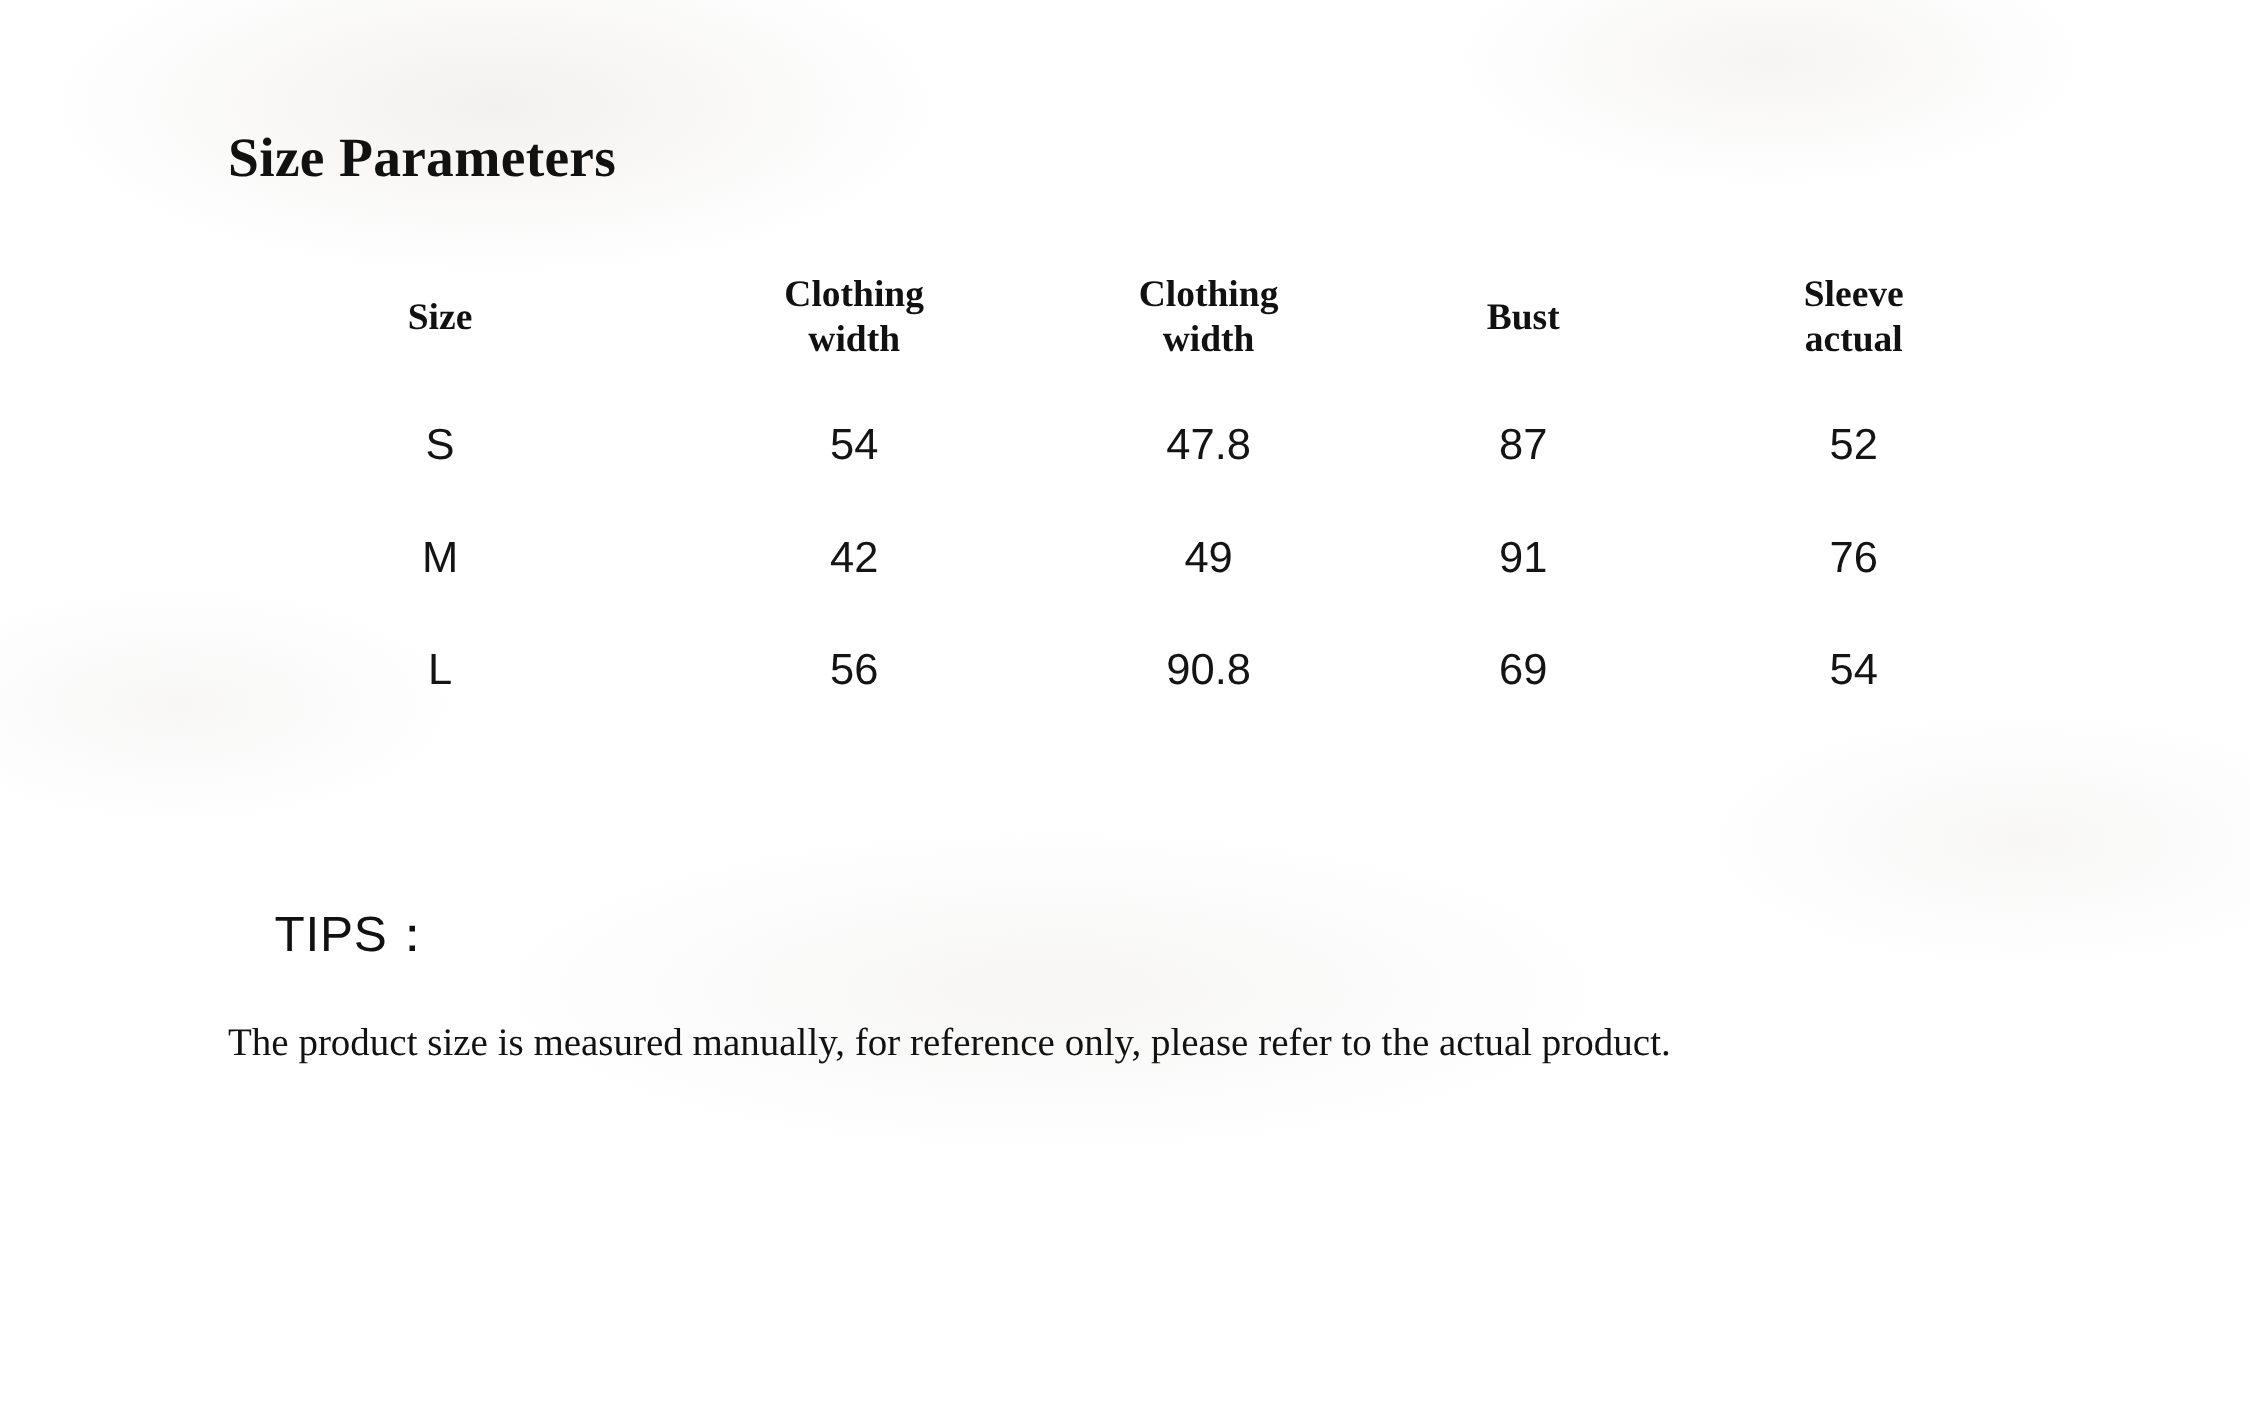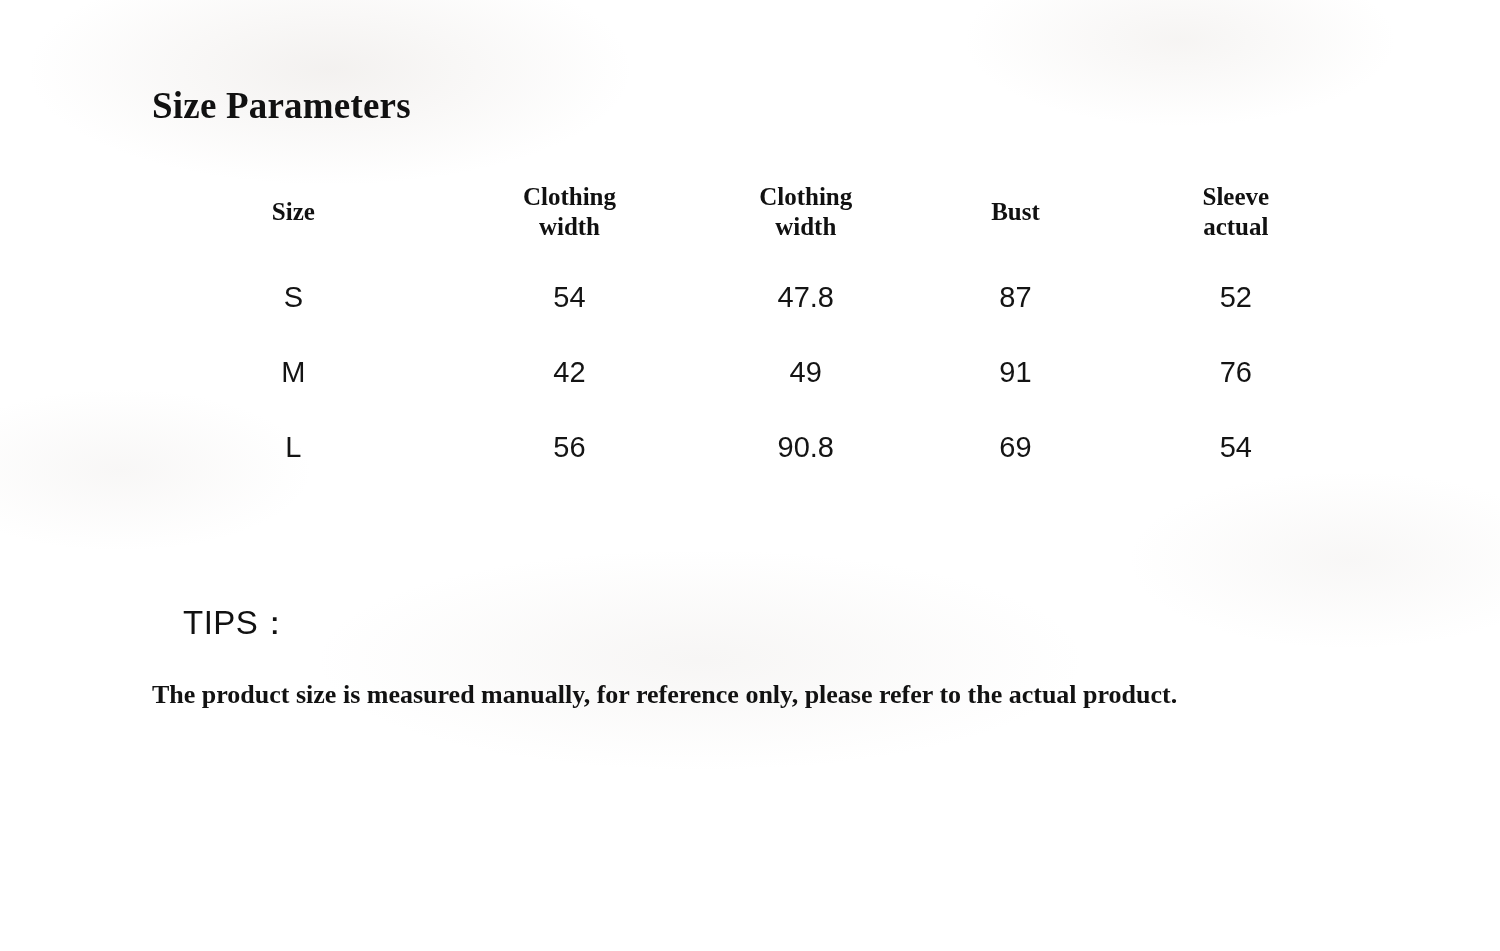--- a/index.html
+++ b/index.html
@@ -92,21 +92,21 @@
     color: #111111;
     letter-spacing: 0.5px;
     margin-left: 31px;
   }
   .tips-body {
     position: absolute;
     left: 152px;
     top: 672px;
     width: 1200px;
     font-family: "Liberation Serif", serif;
-    font-weight: bold;
+    font-weight: normal;
     font-size: 26px;
     line-height: 1.8;
     color: #121212;
   }
 </style>
 </head>
 <body>
 
 <div class="paper-tint"></div>
 

